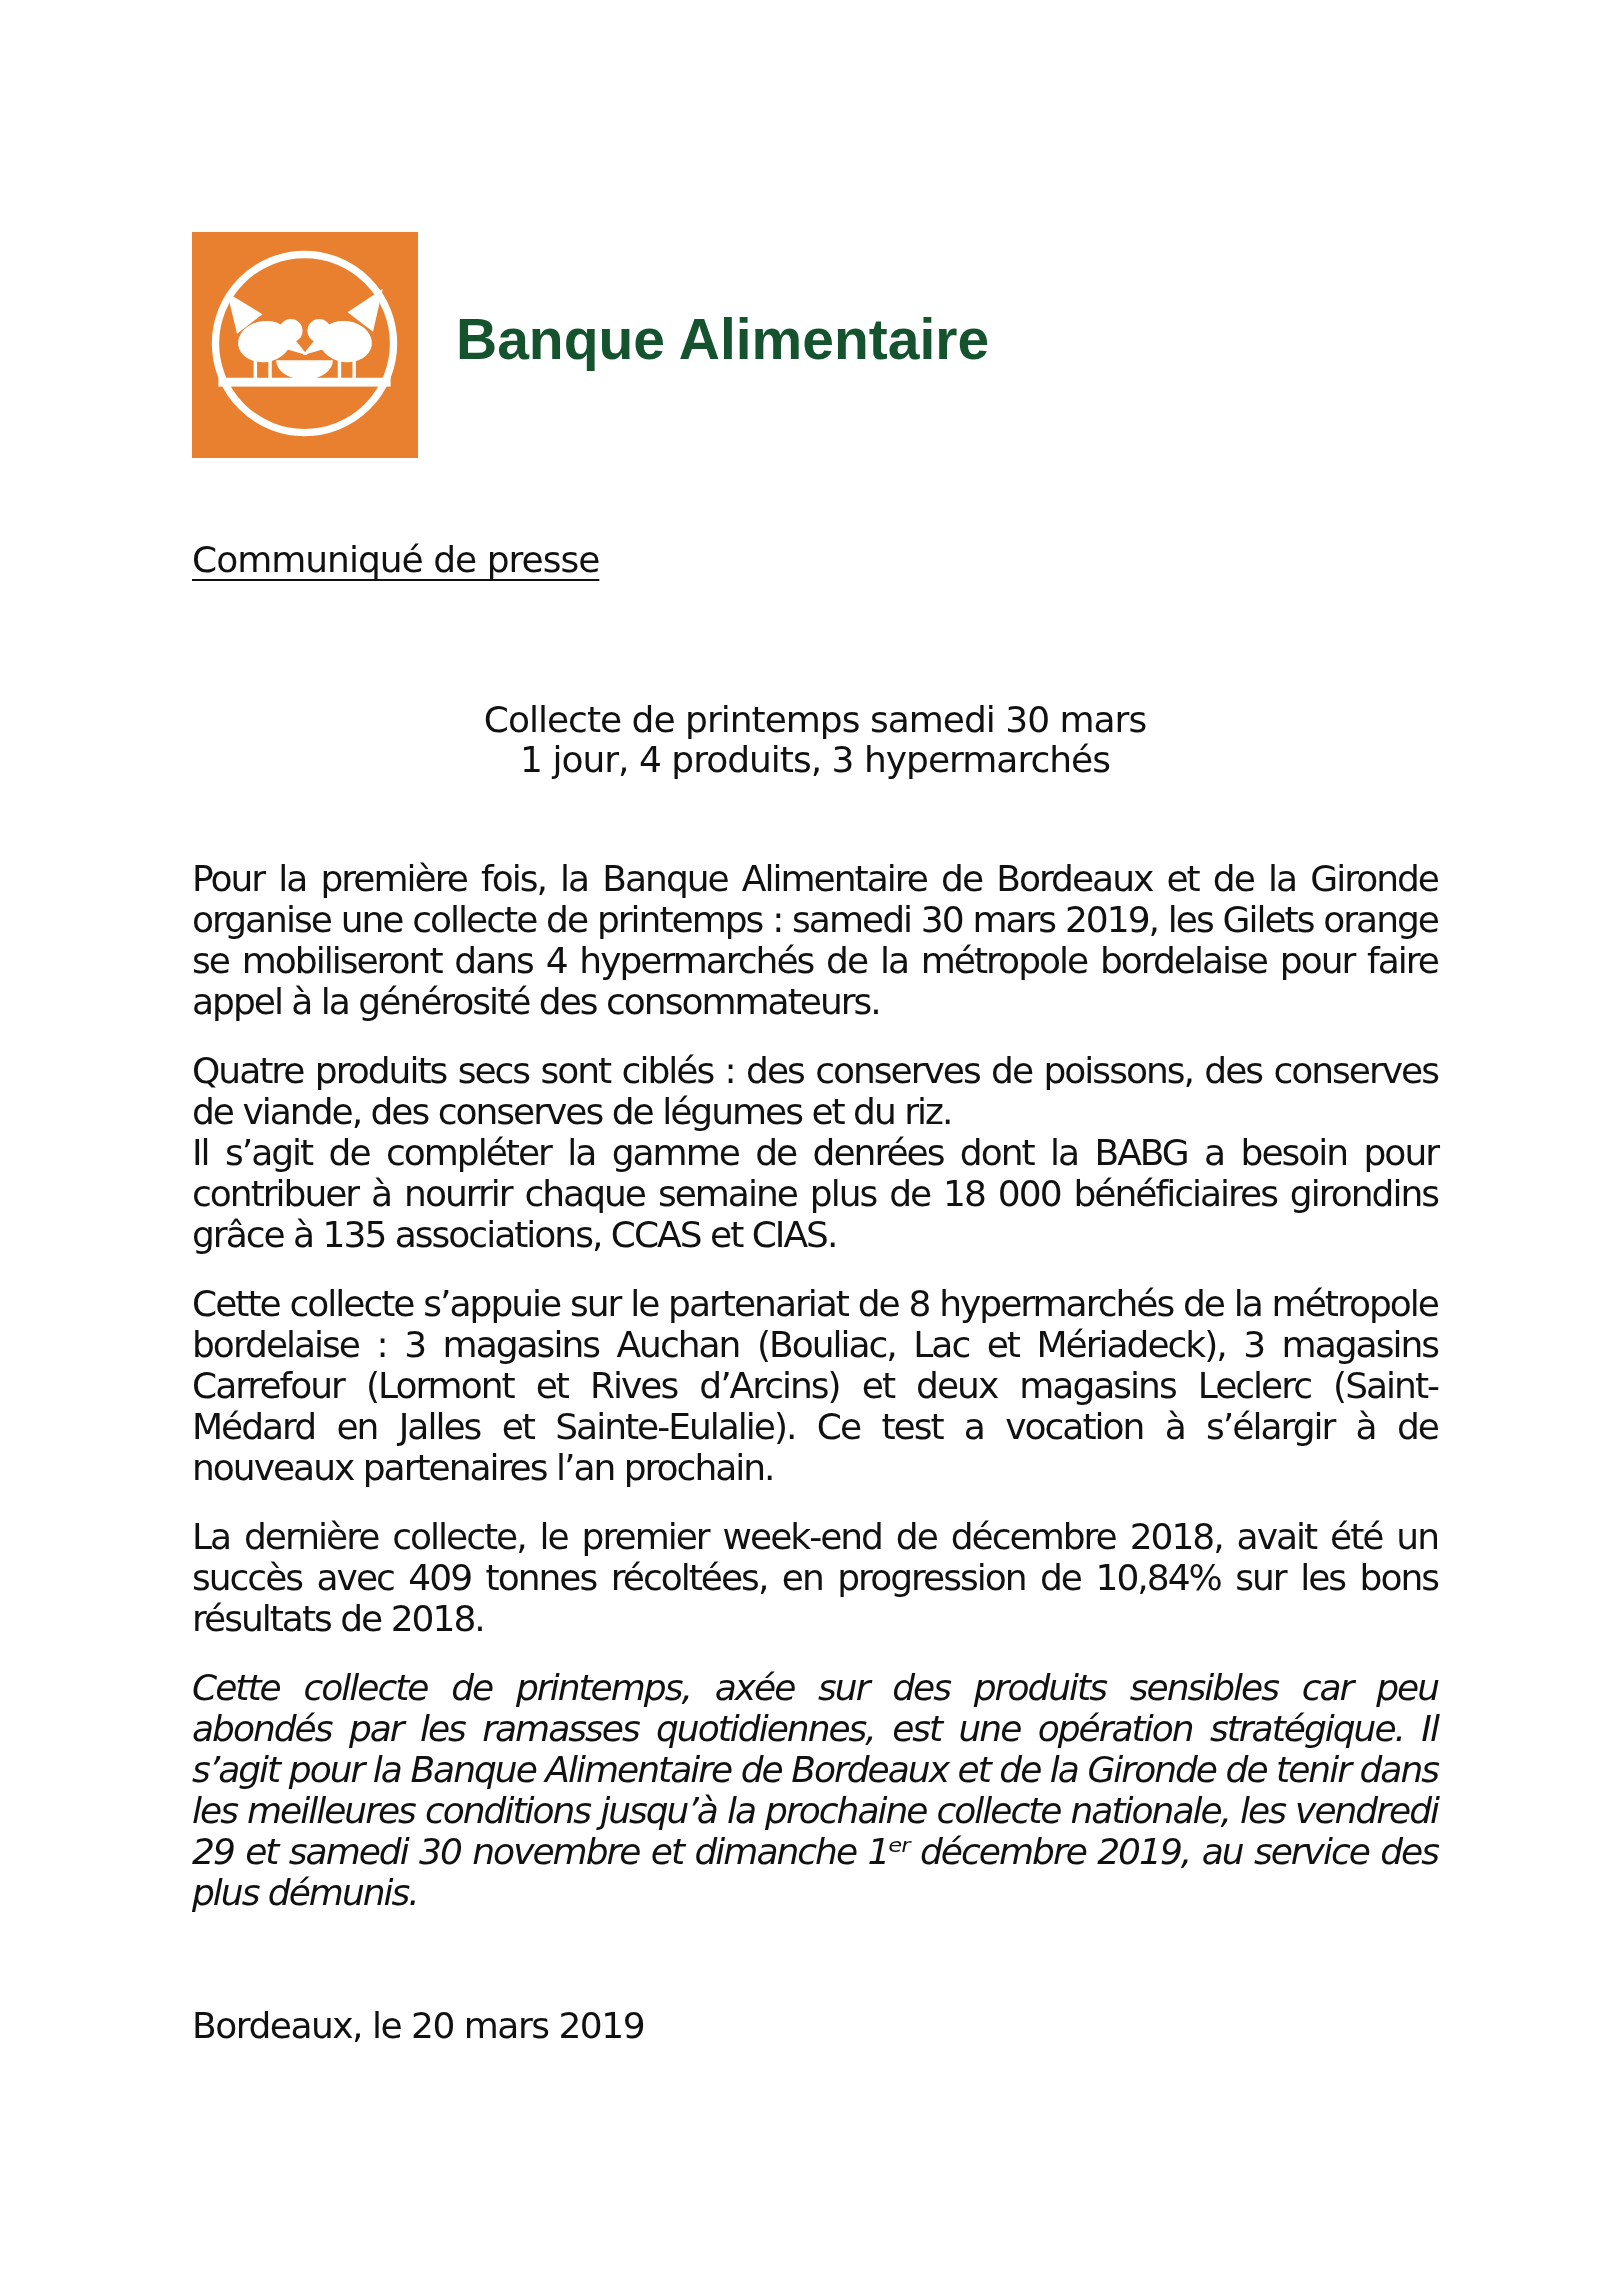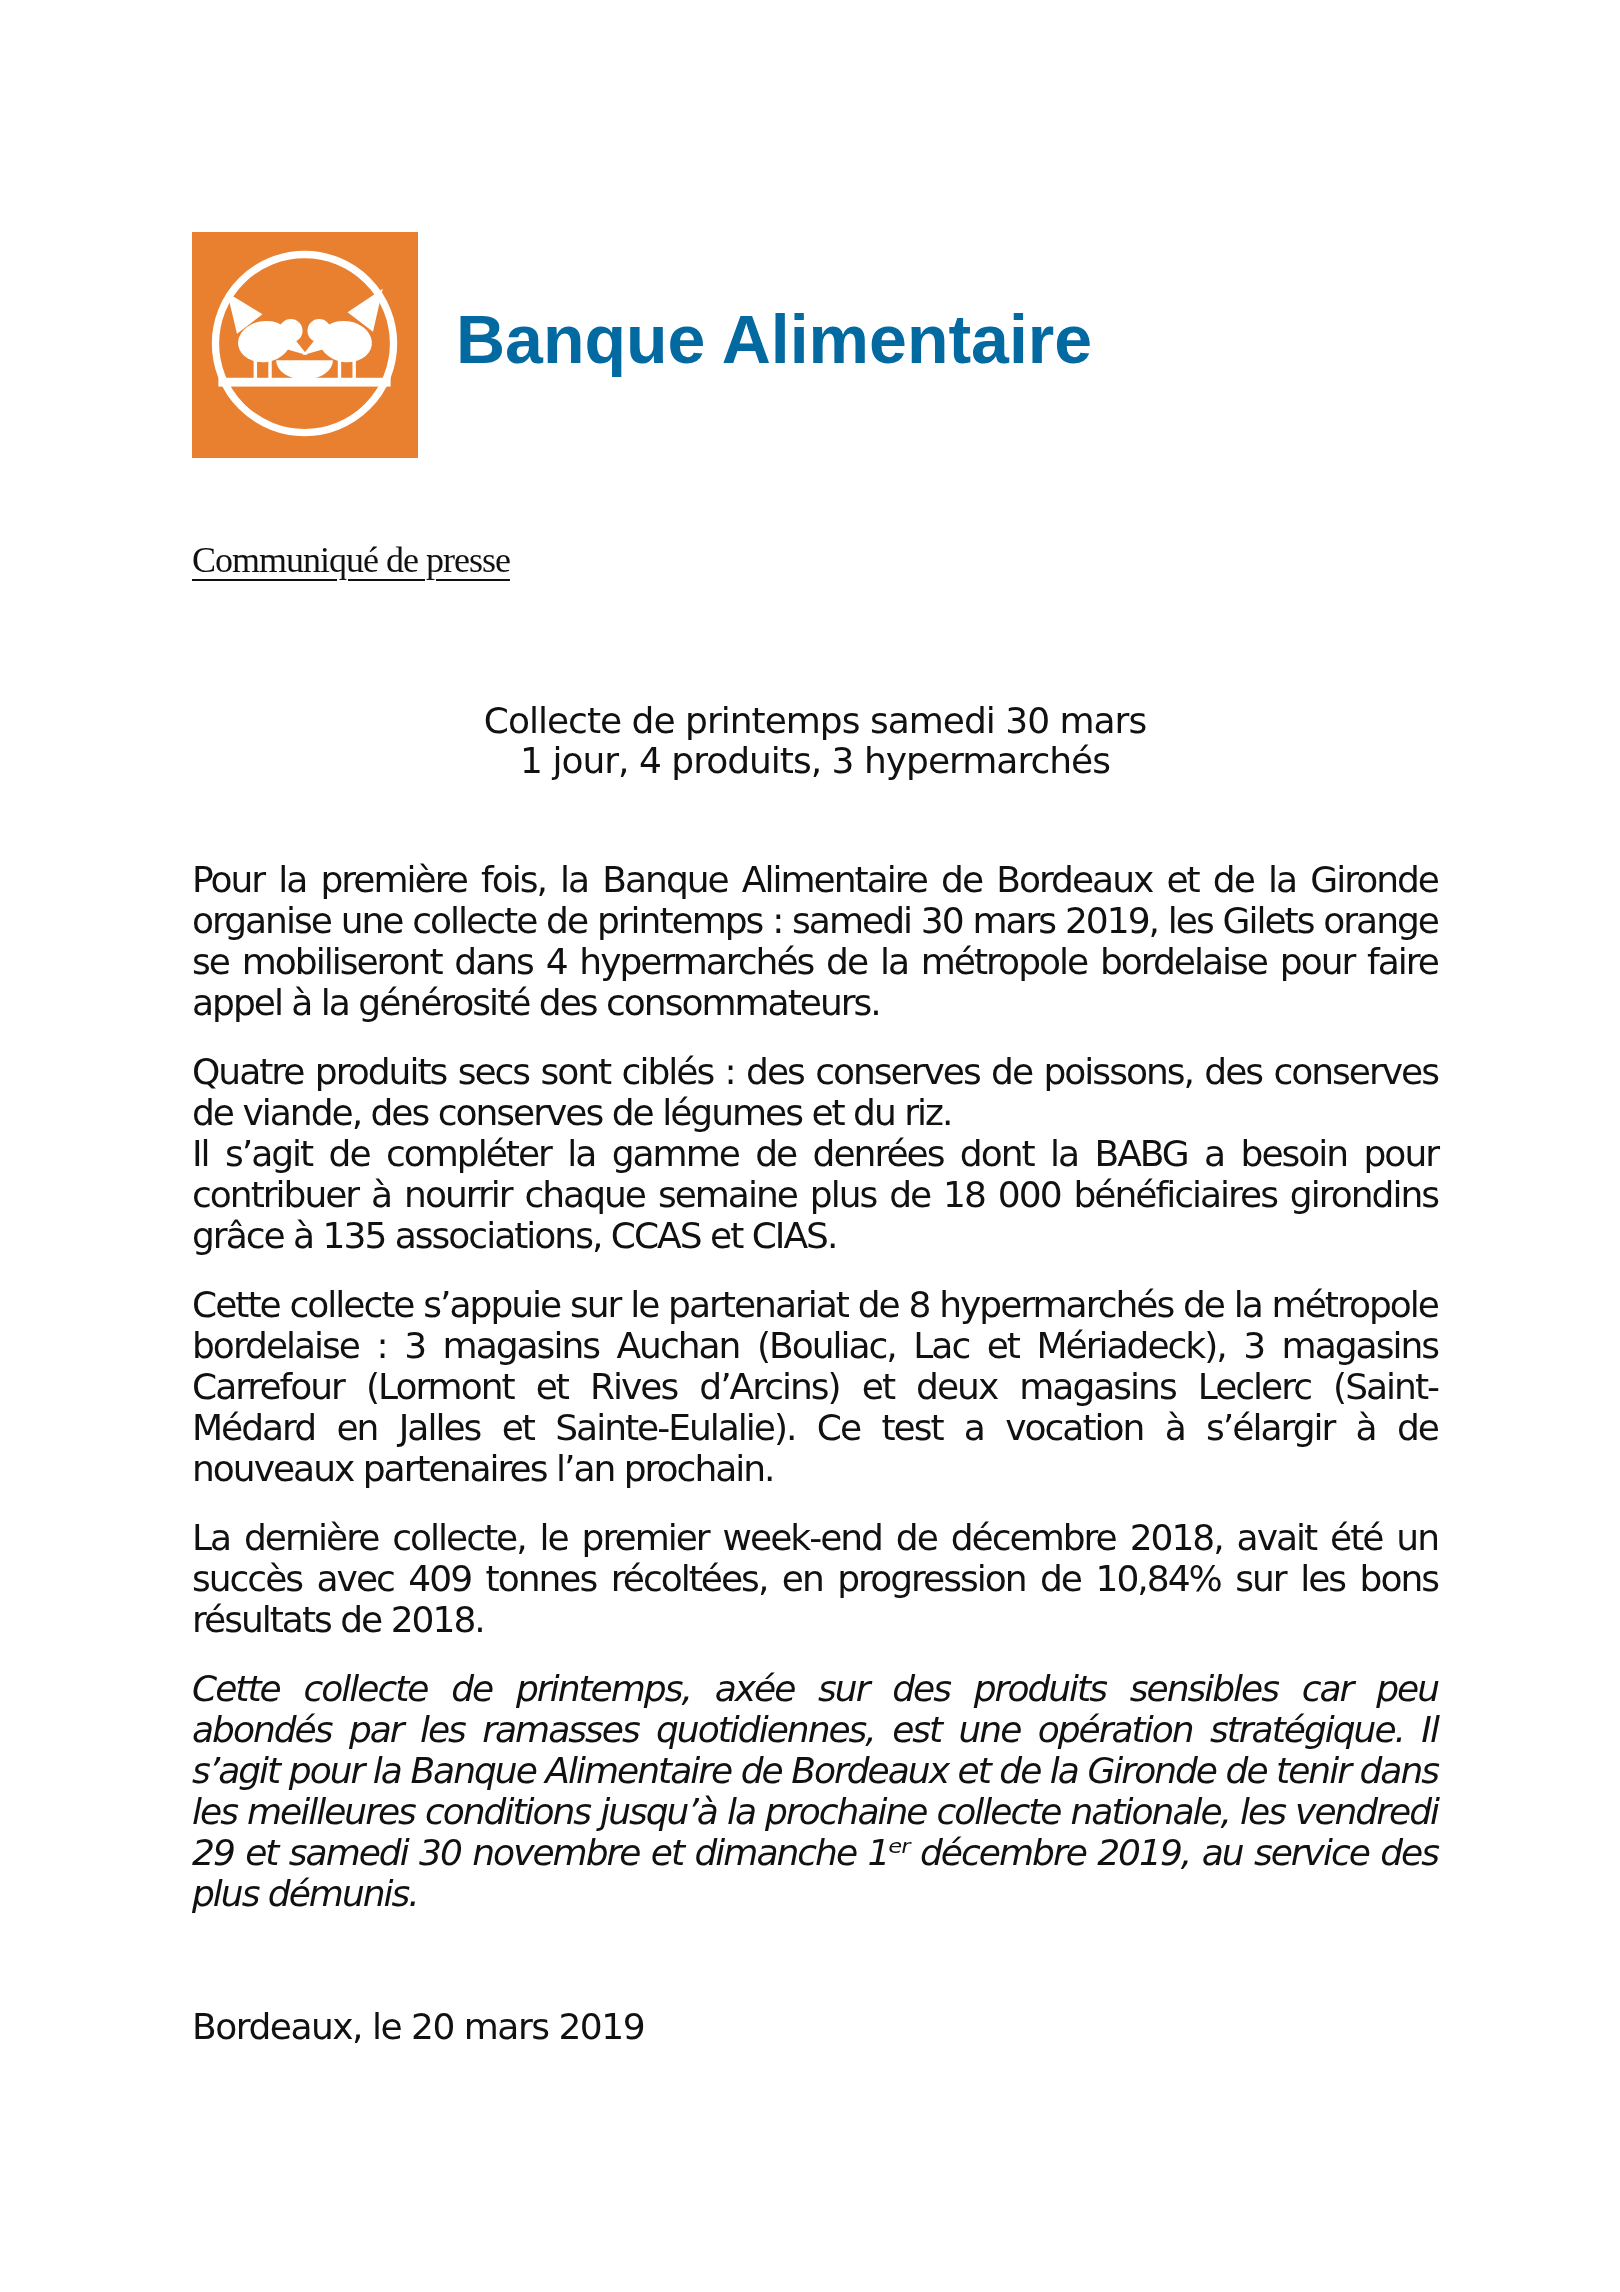--- a/index.html
+++ b/index.html
@@ -20,39 +20,38 @@
   .logo-square {
     width: 226px; height: 226px;
     background: #E8802F;
     flex: 0 0 auto;
   }
   .logo-square svg { display: block; width: 226px; height: 226px; }
   .logo-text { margin-left: 38px; padding-top: 61px; }
   .brand-line1 {
     font-family: "Liberation Sans", sans-serif;
     font-weight: bold;
-    font-size: 68px; line-height: 93px;
-    color: #0369a1; white-space: nowrap;
+    font-size: 57px; line-height: 93px;
+    color: #14532d; white-space: nowrap;
   }
   .brand-line2 {
     font-family: "Liberation Sans", sans-serif;
     font-weight: normal;
     font-size: 89px; line-height: 93px;
     color: #F08329; white-space: nowrap;
     display: inline-block;
     transform: scaleX(0.87);
     transform-origin: left center;
   }
   
   .kicker { margin-top: 79px; font-size: 36px; line-height: 45px; letter-spacing: -1px; }
   .kicker span {
     text-decoration: underline;
     text-decoration-thickness: 2px;
     text-underline-offset: 6.9px;
-    font-family: Liberation Serif, serif;
   }
   
   .title {
     margin: 118px 0 0 0;
     font-size: 36px; line-height: 40px;
     font-weight: normal;
     text-align: center;
     letter-spacing: -1px;
   }
   

